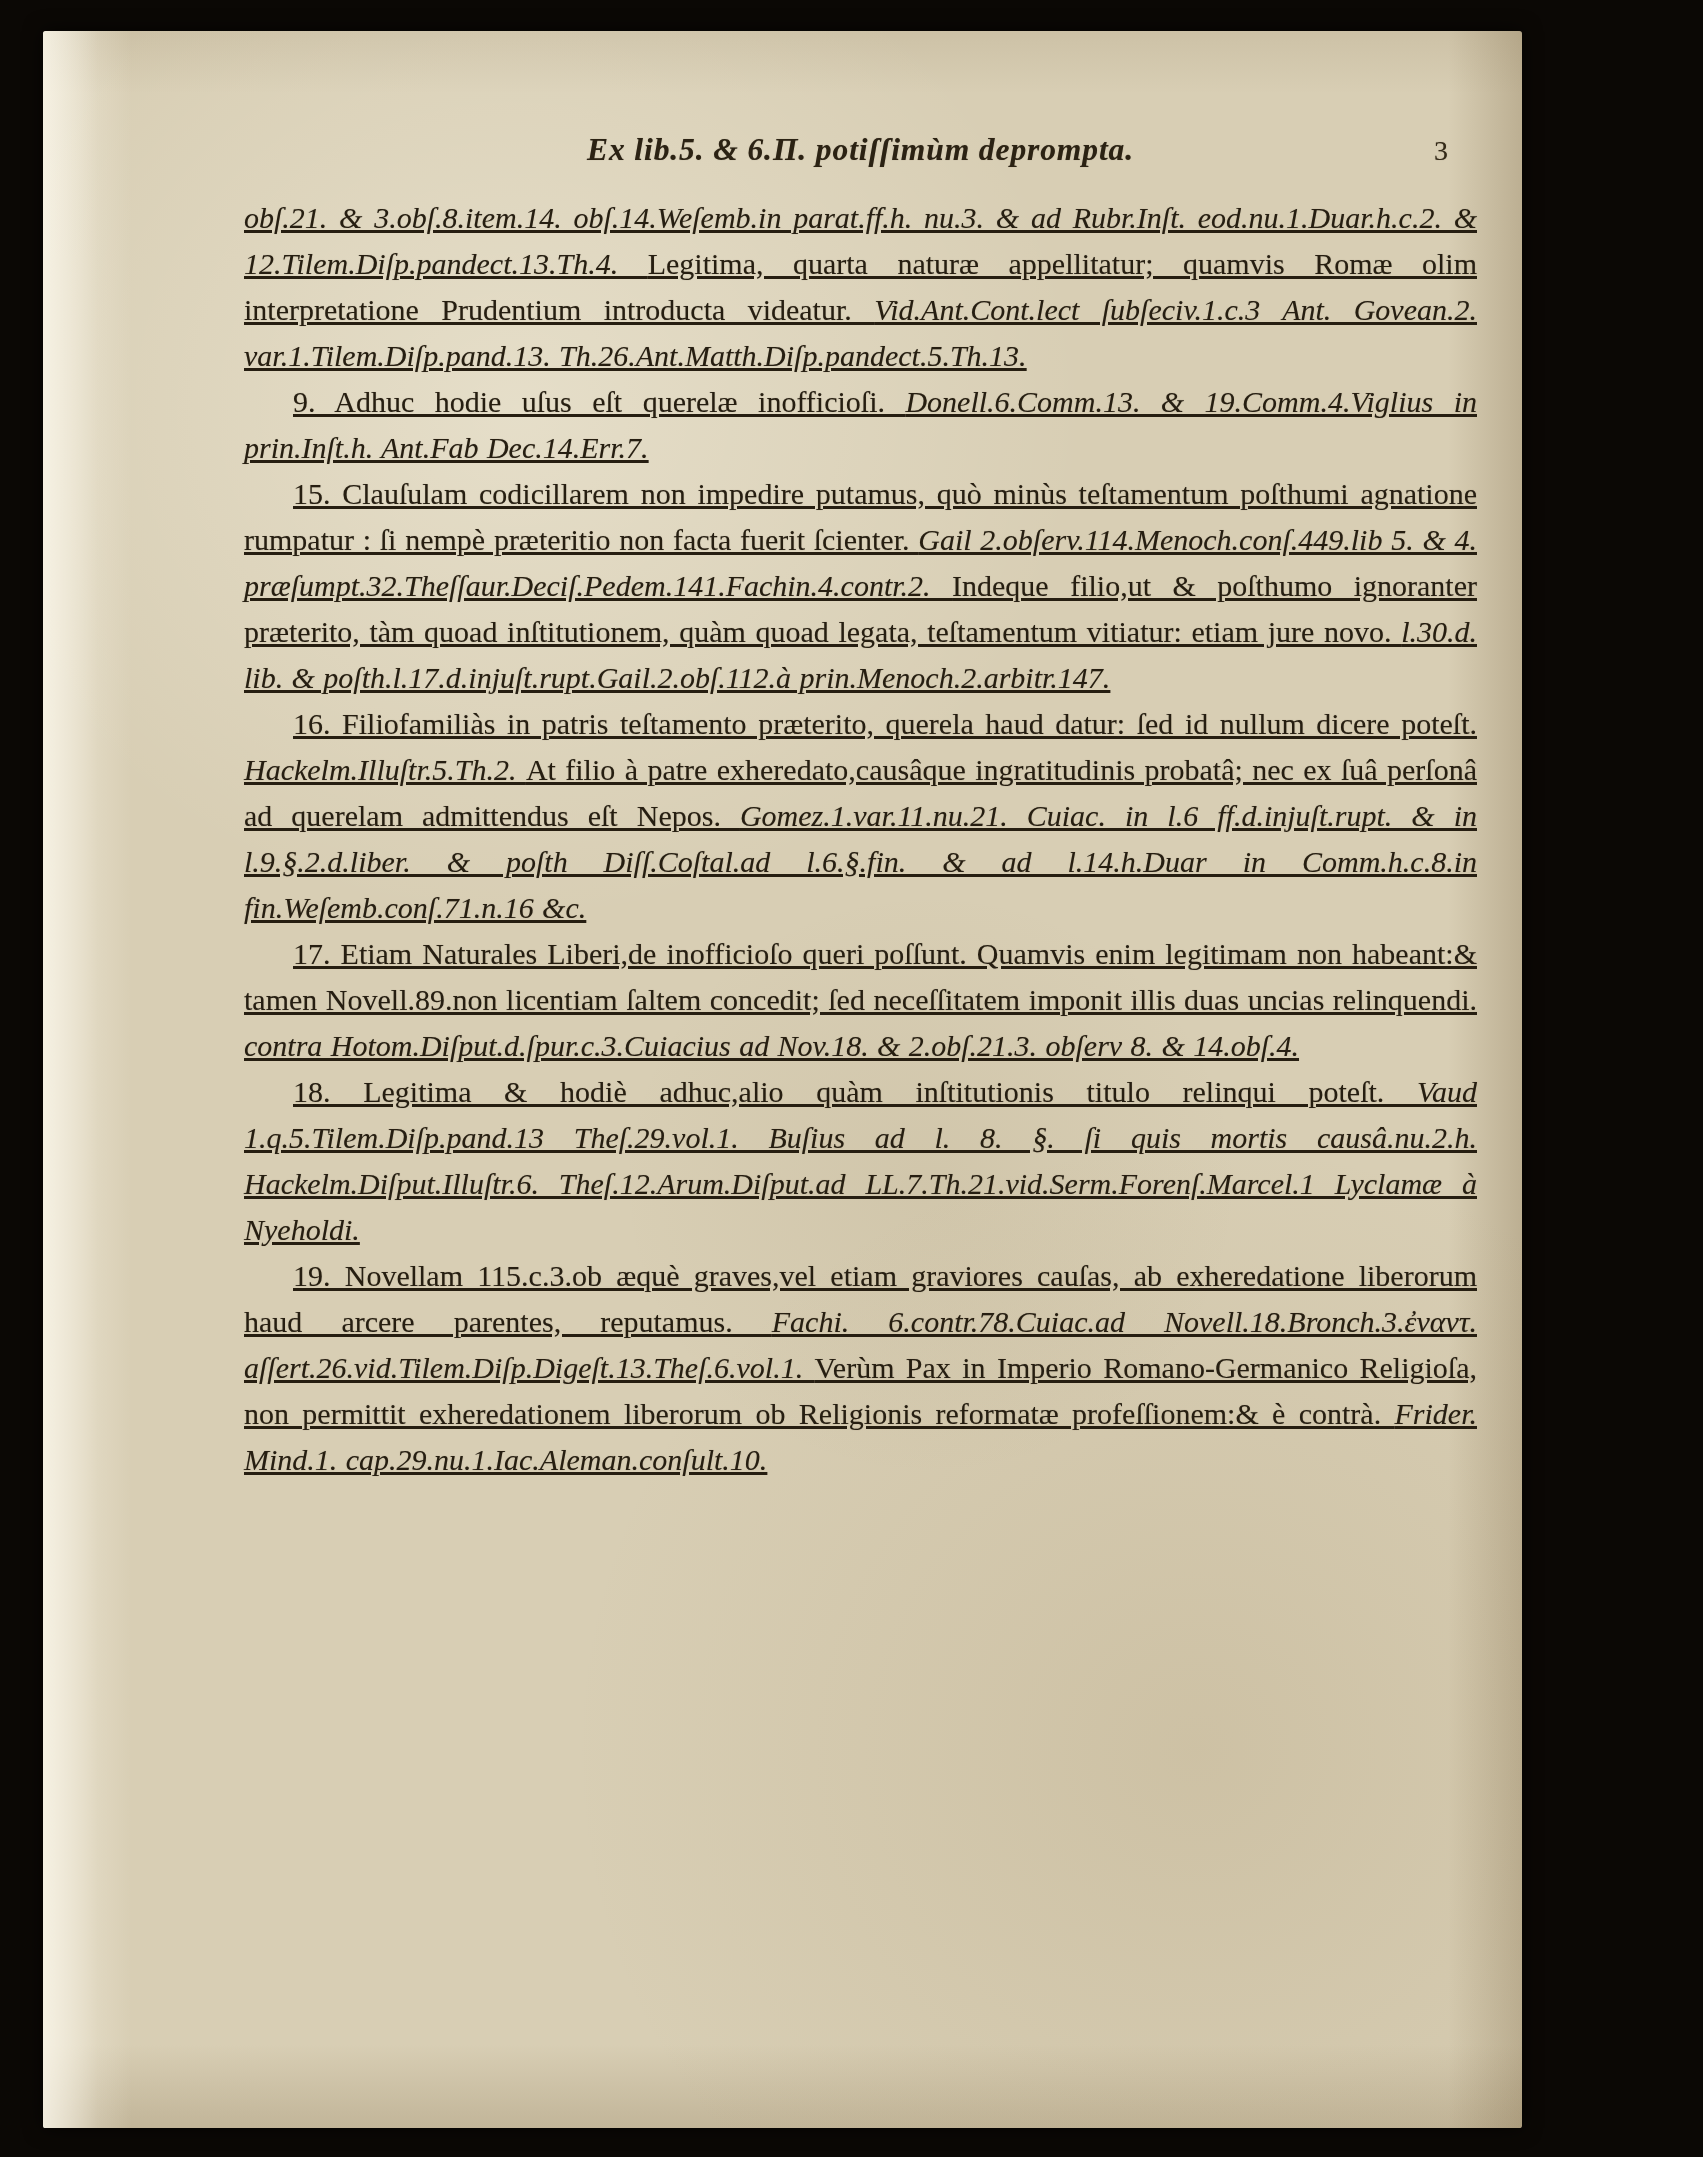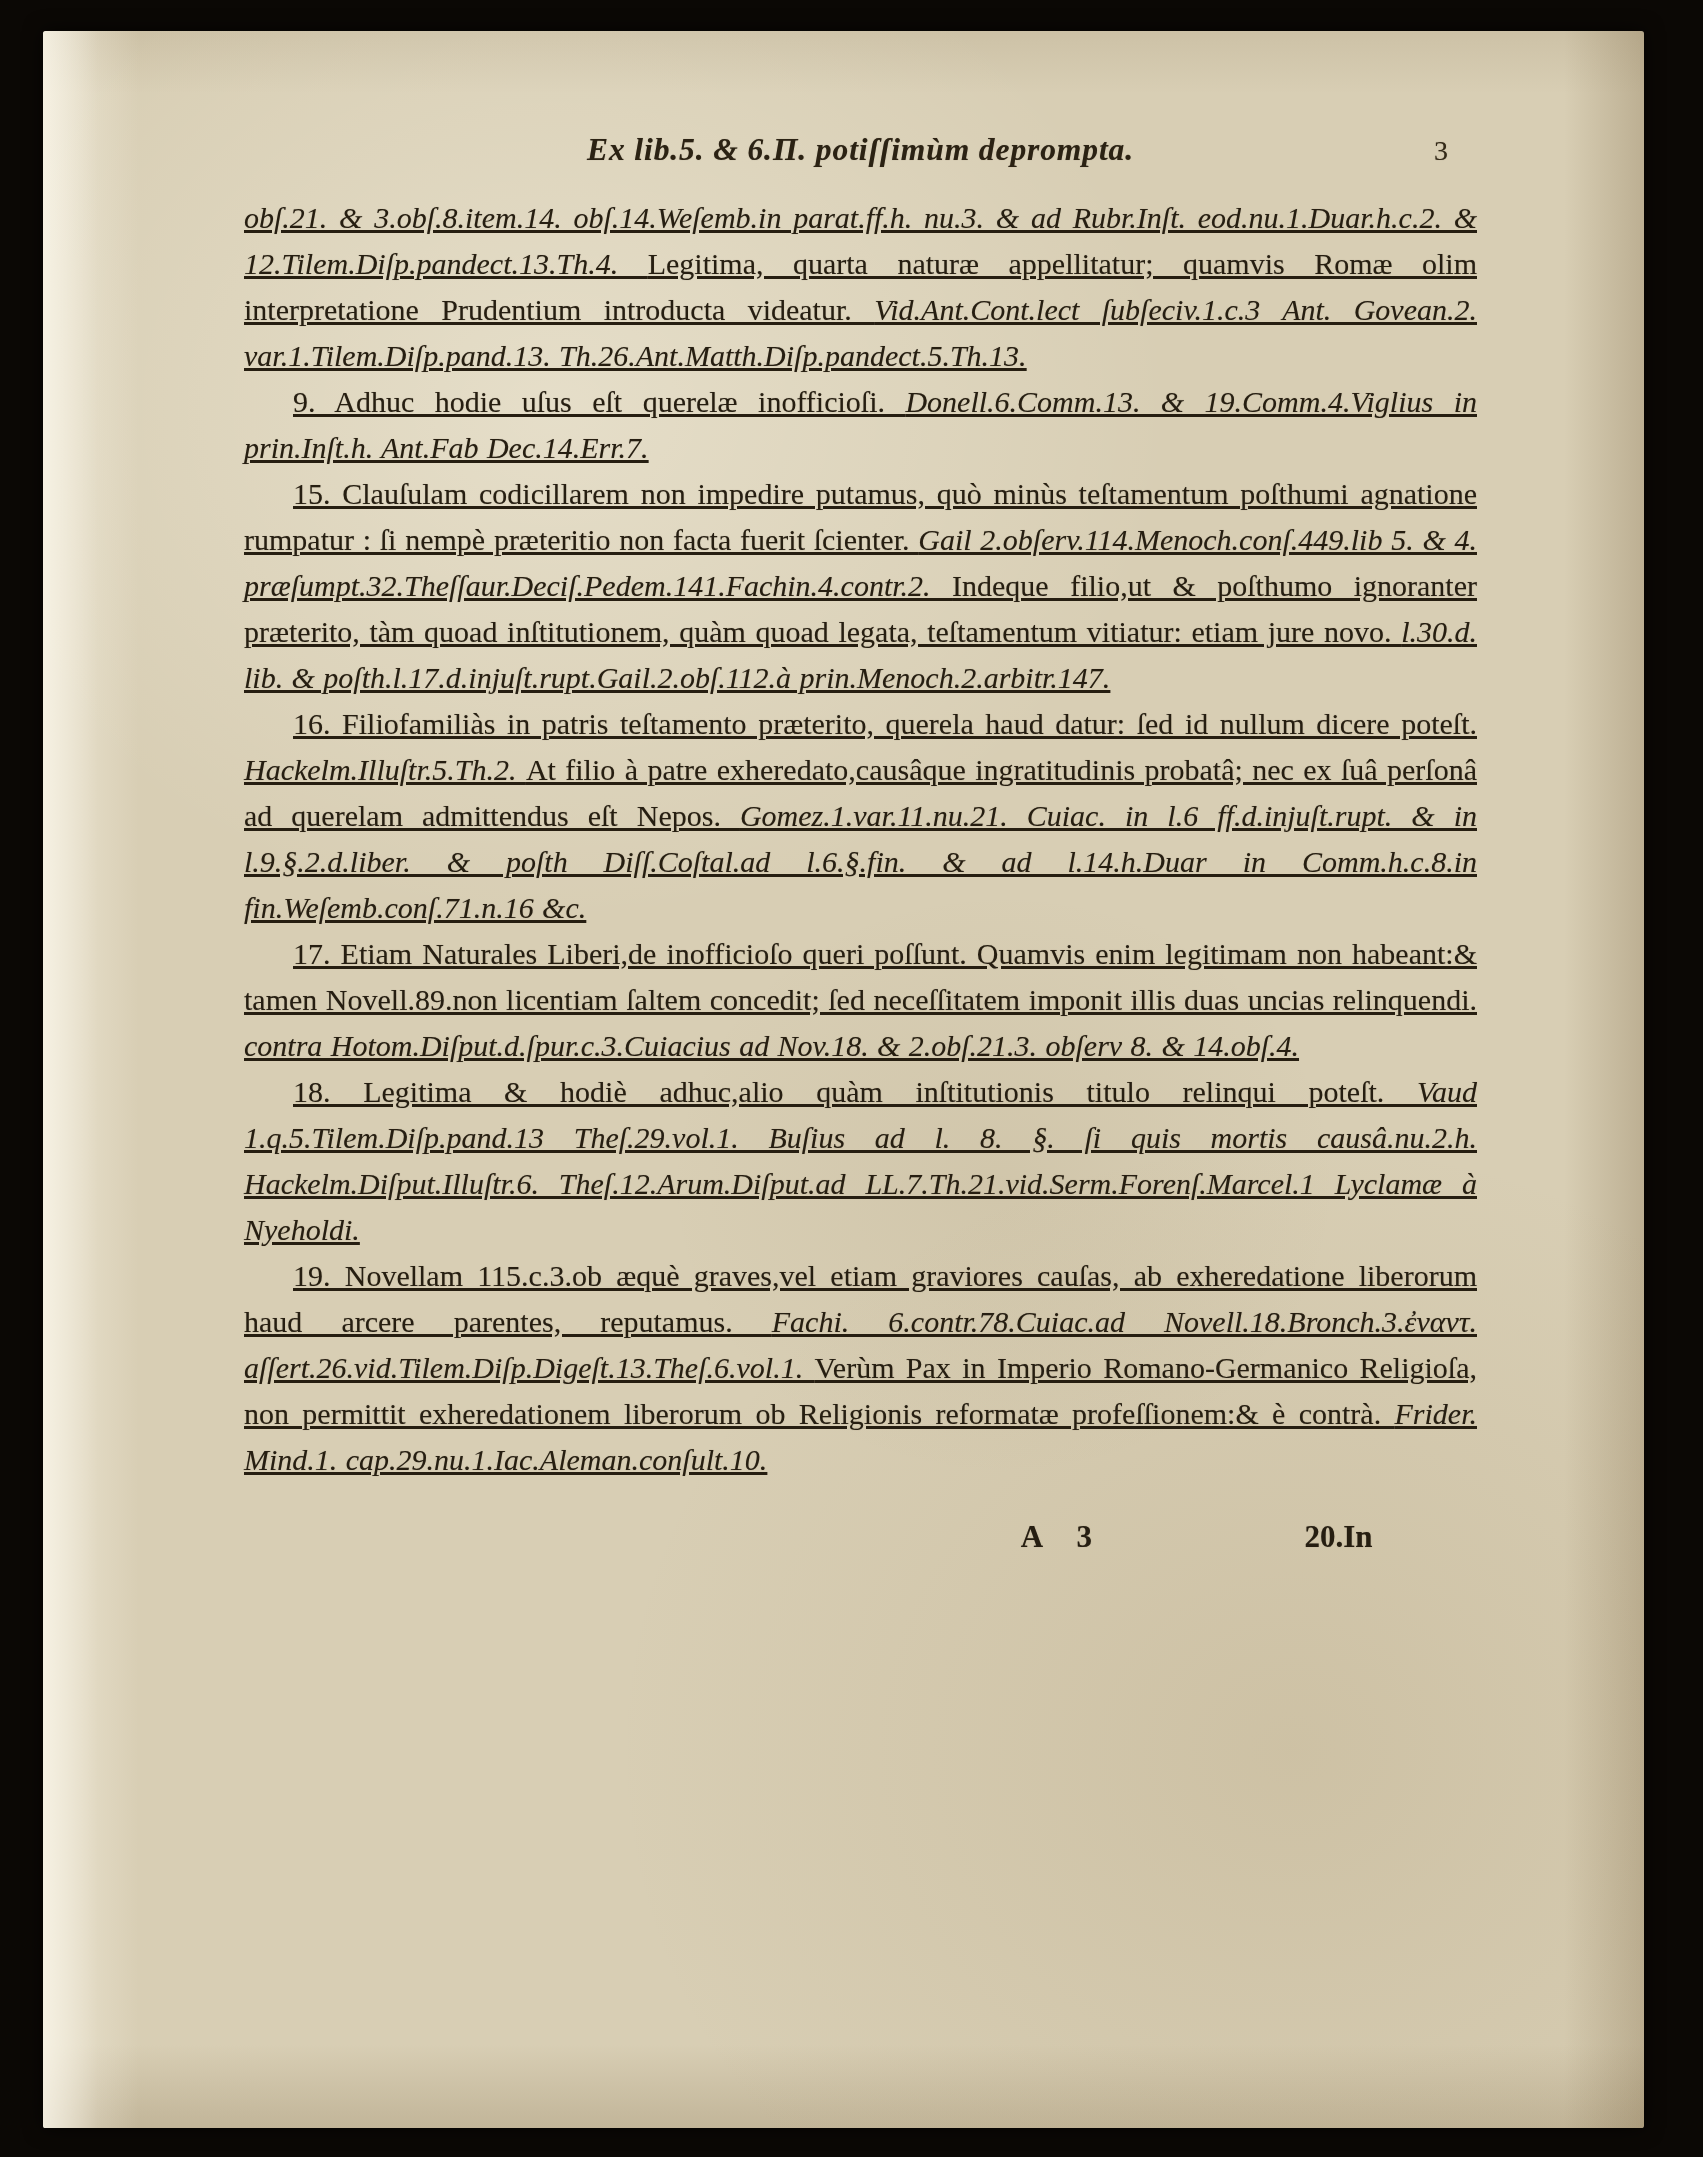--- a/index.html
+++ b/index.html
@@ -11,21 +11,21 @@
     height: 2158px;
     position: relative;
     background: #0b0805;
     overflow: hidden;
     font-family: "Liberation Serif", "DejaVu Serif", serif;
   }
   .paper {
     position: absolute;
     left: 43px;
     top: 31px;
-    width: 1601px;
+    width: 1479px;
     height: 2097px;
     border-radius: 2.6px;
     background:
       radial-gradient(ellipse 55% 35% at 32% 18%, rgba(255,252,240,0.35), rgba(255,252,240,0) 70%),
       radial-gradient(ellipse 65% 45% at 78% 82%, rgba(140,115,70,0.14), rgba(140,115,70,0) 65%),
       radial-gradient(ellipse 30% 20% at 60% 55%, rgba(120,100,60,0.08), rgba(120,100,60,0) 70%),
       linear-gradient(90deg, rgba(252,248,236,0.55) 0%, rgba(252,248,236,0) 6%),
       linear-gradient(270deg, rgba(105,82,45,0.25) 0%, rgba(105,82,45,0) 5%),
       linear-gradient(0deg, rgba(105,82,45,0.20) 0%, rgba(105,82,45,0) 4%),
       linear-gradient(180deg, rgba(105,82,45,0.10) 0%, rgba(105,82,45,0) 3%),
@@ -116,20 +116,16 @@
     <div id="paragraphs">
         <p class="para"><span class="cite">obſ.21. &amp; 3.obſ.8.item.14. obſ.14.Weſemb.in parat.ff.h. nu.3. &amp; ad Rubr.Inſt. eod.nu.1.Duar.h.c.2. &amp; 12.Tilem.Diſp.pandect.13.Th.4. </span><span class="roman">Legitima, quarta naturæ appellitatur; quamvis Romæ olim interpretatione Prudentium introducta videatur. </span><span class="cite">Vid.Ant.Cont.lect ſubſeciv.1.c.3 Ant. Govean.2. var.1.Tilem.Diſp.pand.13. Th.26.Ant.Matth.Diſp.pandect.5.Th.13.</span></p>
         <p class="para indent"><span class="roman">9.  Adhuc hodie uſus eſt querelæ inofficioſi. </span><span class="cite">Donell.6.Comm.13. &amp; 19.Comm.4.Viglius in prin.Inſt.h. Ant.Fab Dec.14.Err.7.</span></p>
         <p class="para indent"><span class="roman">15.  Clauſulam codicillarem non impedire putamus, quò minùs teſtamentum poſthumi agnatione rumpatur : ſi nempè præteritio non facta fuerit ſcienter. </span><span class="cite">Gail 2.obſerv.114.Menoch.conſ.449.lib 5. &amp; 4. præſumpt.32.Theſſaur.Deciſ.Pedem.141.Fachin.4.contr.2. </span><span class="roman">Indeque filio,ut &amp; poſthumo ignoranter præterito, tàm quoad inſtitutionem, quàm quoad legata, teſtamentum vitiatur: etiam jure novo. </span><span class="cite">l.30.d. lib. &amp; poſth.l.17.d.injuſt.rupt.Gail.2.obſ.112.à prin.Menoch.2.arbitr.147.</span></p>
         <p class="para indent"><span class="roman">16.  Filiofamiliàs in patris teſtamento præterito, querela haud datur: ſed id nullum dicere poteſt. </span><span class="cite">Hackelm.Illuſtr.5.Th.2. </span><span class="roman">At filio à patre exheredato,causâque ingratitudinis probatâ; nec ex ſuâ perſonâ ad querelam admittendus eſt Nepos. </span><span class="cite">Gomez.1.var.11.nu.21. Cuiac. in l.6 ff.d.injuſt.rupt. &amp; in l.9.§.2.d.liber. &amp; poſth Diſſ.Coſtal.ad l.6.§.fin. &amp; ad l.14.h.Duar in Comm.h.c.8.in fin.Weſemb.conſ.71.n.16 &amp;c.</span></p>
         <p class="para indent"><span class="roman">17.  Etiam Naturales Liberi,de inofficioſo queri poſſunt. Quamvis enim legitimam non habeant:&amp; tamen Novell.89.non licentiam ſaltem concedit; ſed neceſſitatem imponit illis duas uncias relinquendi. </span><span class="cite">contra Hotom.Diſput.d.ſpur.c.3.Cuiacius ad Nov.18. &amp; 2.obſ.21.3. obſerv 8. &amp; 14.obſ.4.</span></p>
         <p class="para indent"><span class="roman">18.  Legitima &amp; hodiè adhuc,alio quàm inſtitutionis titulo relinqui poteſt. </span><span class="cite">Vaud 1.q.5.Tilem.Diſp.pand.13 Theſ.29.vol.1. Buſius ad l. 8. §. ſi quis mortis causâ.nu.2.h. Hackelm.Diſput.Illuſtr.6. Theſ.12.Arum.Diſput.ad LL.7.Th.21.vid.Serm.Forenſ.Marcel.1 Lyclamæ à Nyeholdi.</span></p>
         <p class="para indent"><span class="roman">19.  Novellam 115.c.3.ob æquè graves,vel etiam graviores cauſas, ab exheredatione liberorum haud arcere parentes, reputamus. </span><span class="cite">Fachi. 6.contr.78.Cuiac.ad Novell.18.Bronch.3.ἐναντ. aſſert.26.vid.Tilem.Diſp.Digeſt.13.Theſ.6.vol.1. </span><span class="roman">Verùm Pax in Imperio Romano-Germanico Religioſa, non permittit exheredationem liberorum ob Religionis reformatæ profeſſionem:&amp; è contrà. </span><span class="cite">Frider. Mind.1. cap.29.nu.1.Iac.Aleman.conſult.10.</span></p>
       </div>
 
-    <div class="footer">
-      <span class="signature-mark">A 3</span>
-      <span class="catchword">20.In</span>
-    </div>
 
   </div>
 </div>
 
 
 </body></html>

